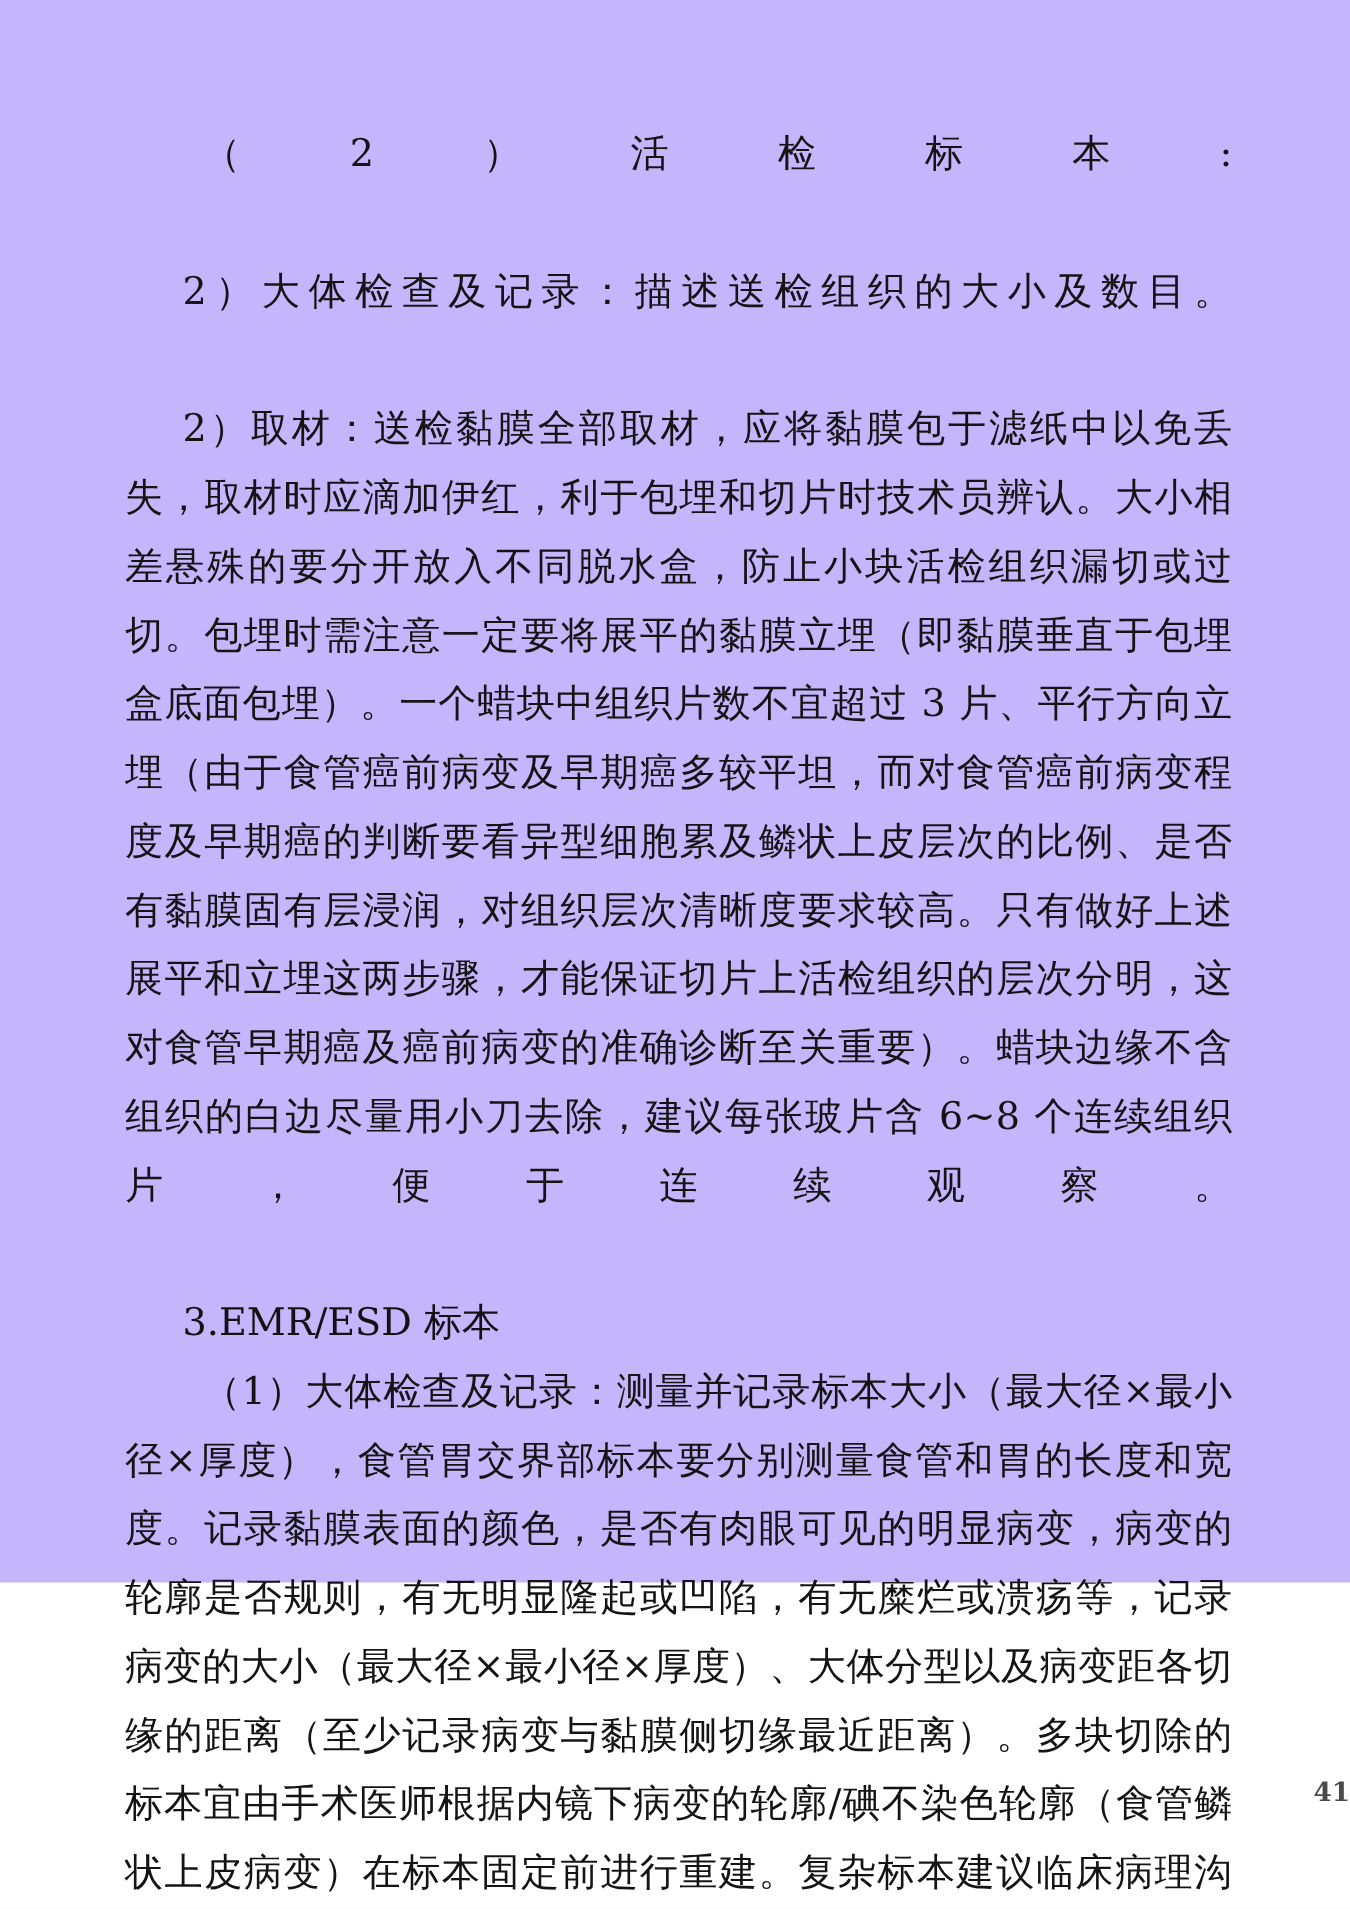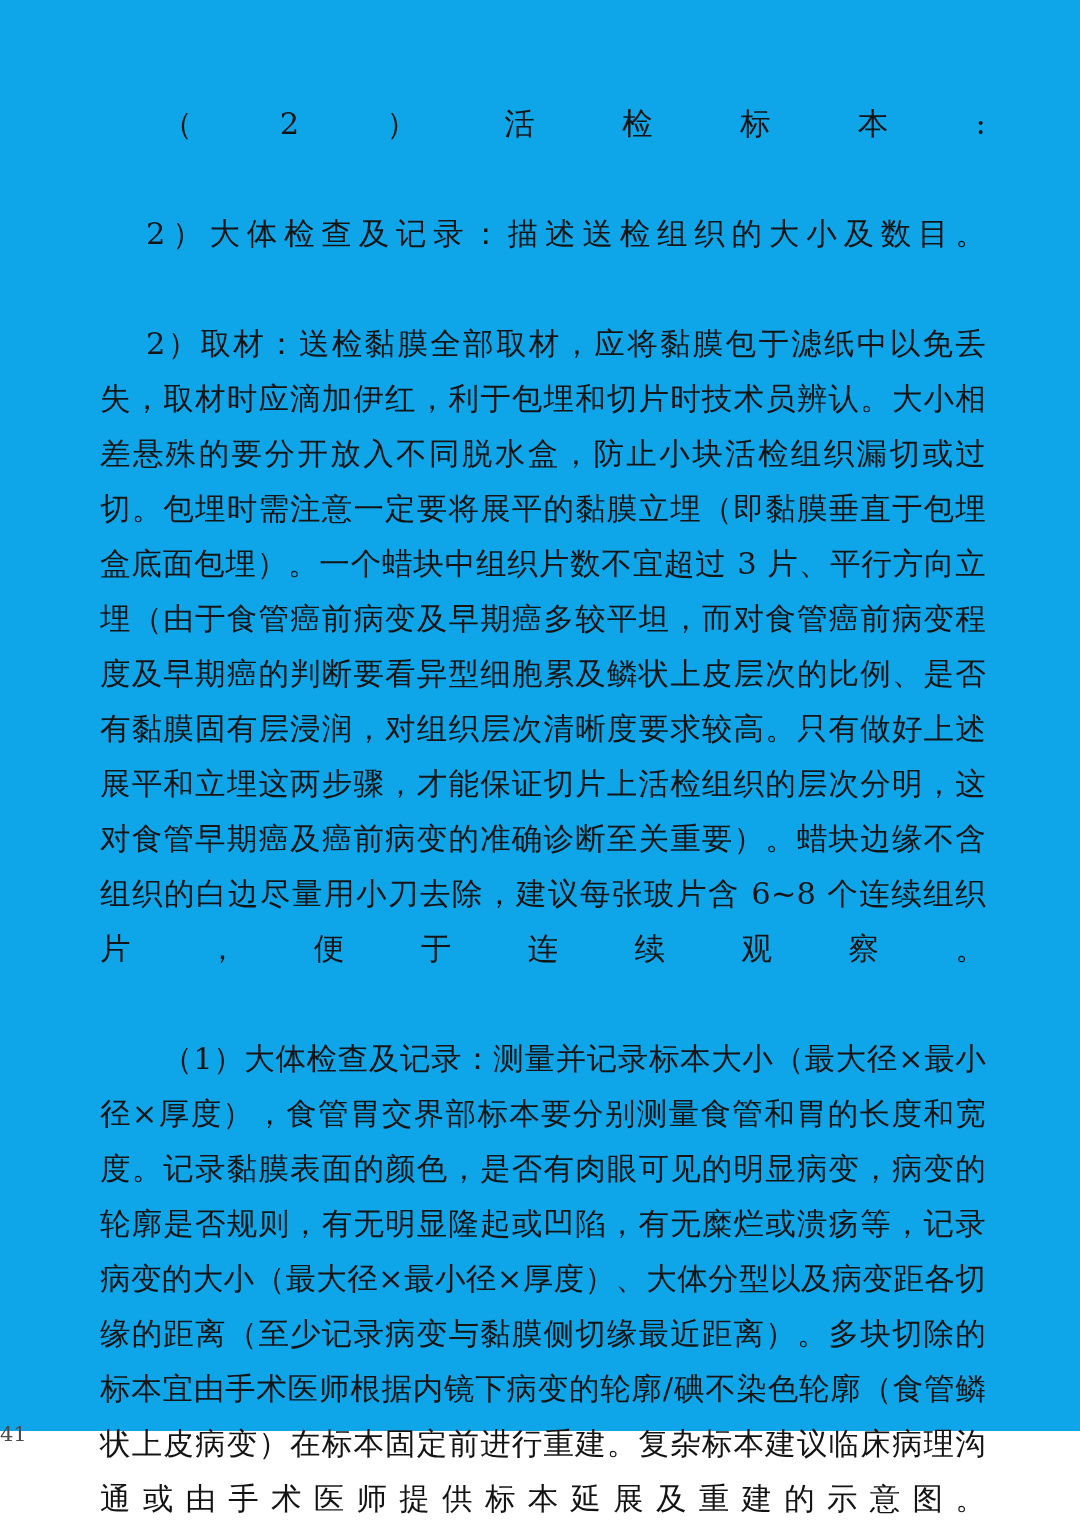--- a/index.html
+++ b/index.html
@@ -14,22 +14,22 @@
     font-family: "DejaVu Serif", "Liberation Serif", serif;
     color: #111111;
     overflow: hidden;
   }
 
   .page {
     position: absolute;
     left: 0;
     top: 0;
     width: 1080px;
-    height: 1431px;
-    background: #0ea5e9;
+    height: 1266px;
+    background: #c4b5fd;
   }
 
   .content {
     position: absolute;
     left: 100px;
     top: 96px;
     width: 886px;
   }
 
   
@@ -67,40 +67,42 @@
     content: "";
     display: inline-block;
     width: 100%;
   }
 
   .pagenum {
     position: absolute;
     left: 0;
     top: 1421px;
     width: 1080px;
-    text-align: left;
+    text-align: right;
     font-size: 21px;
     line-height: 26px;
     color: #4a4a4a;
     font-family: "DejaVu Serif", "Liberation Serif", serif;
+    font-weight: bold;
   }
 </style>
 </head>
 <body>
 
 <div class="page">
 
   <div class="content">
 
     <p class="para indent2">（2）活检标本:</p>
 
     <p class="para indent1">2）大体检查及记录：描述送检组织的大小及数目。</p>
 
     <p class="para indent1">2）取材：送检黏膜全部取材，应将黏膜包于滤纸中以免丢失，取材时应滴加伊红，利于包埋和切片时技术员辨认。大小相差悬殊的要分开放入不同脱水盒，防止小块活检组织漏切或过切。包埋时需注意一定要将展平的黏膜立埋（即黏膜垂直于包埋盒底面包埋）。一个蜡块中组织片数不宜超过 3 片、平行方向立埋（由于食管癌前病变及早期癌多较平坦，而对食管癌前病变程度及早期癌的判断要看异型细胞累及鳞状上皮层次的比例、是否有黏膜固有层浸润，对组织层次清晰度要求较高。只有做好上述展平和立埋这两步骤，才能保证切片上活检组织的层次分明，这对食管早期癌及癌前病变的准确诊断至关重要）。蜡块边缘不含组织的白边尽量用小刀去除，建议每张玻片含 6~8 个连续组织片，便于连续观察。</p>
 
+    <h3 class="heading">3.EMR/ESD 标本</h3>
 
     <p class="para indent2">（1）大体检查及记录：测量并记录标本大小（最大径×最小径×厚度），食管胃交界部标本要分别测量食管和胃的长度和宽度。记录黏膜表面的颜色，是否有肉眼可见的明显病变，病变的轮廓是否规则，有无明显隆起或凹陷，有无糜烂或溃疡等，记录病变的大小（最大径×最小径×厚度）、大体分型以及病变距各切缘的距离（至少记录病变与黏膜侧切缘最近距离）。多块切除的标本宜由手术医师根据内镜下病变的轮廓/碘不染色轮廓（食管鳞状上皮病变）在标本固定前进行重建。复杂标本建议临床病理沟通或由手术医师提供标本延展及重建的示意图。</p>
 
   </div>
 
   <div class="pagenum">41</div>
 
 </div>
 
 </body></html>

